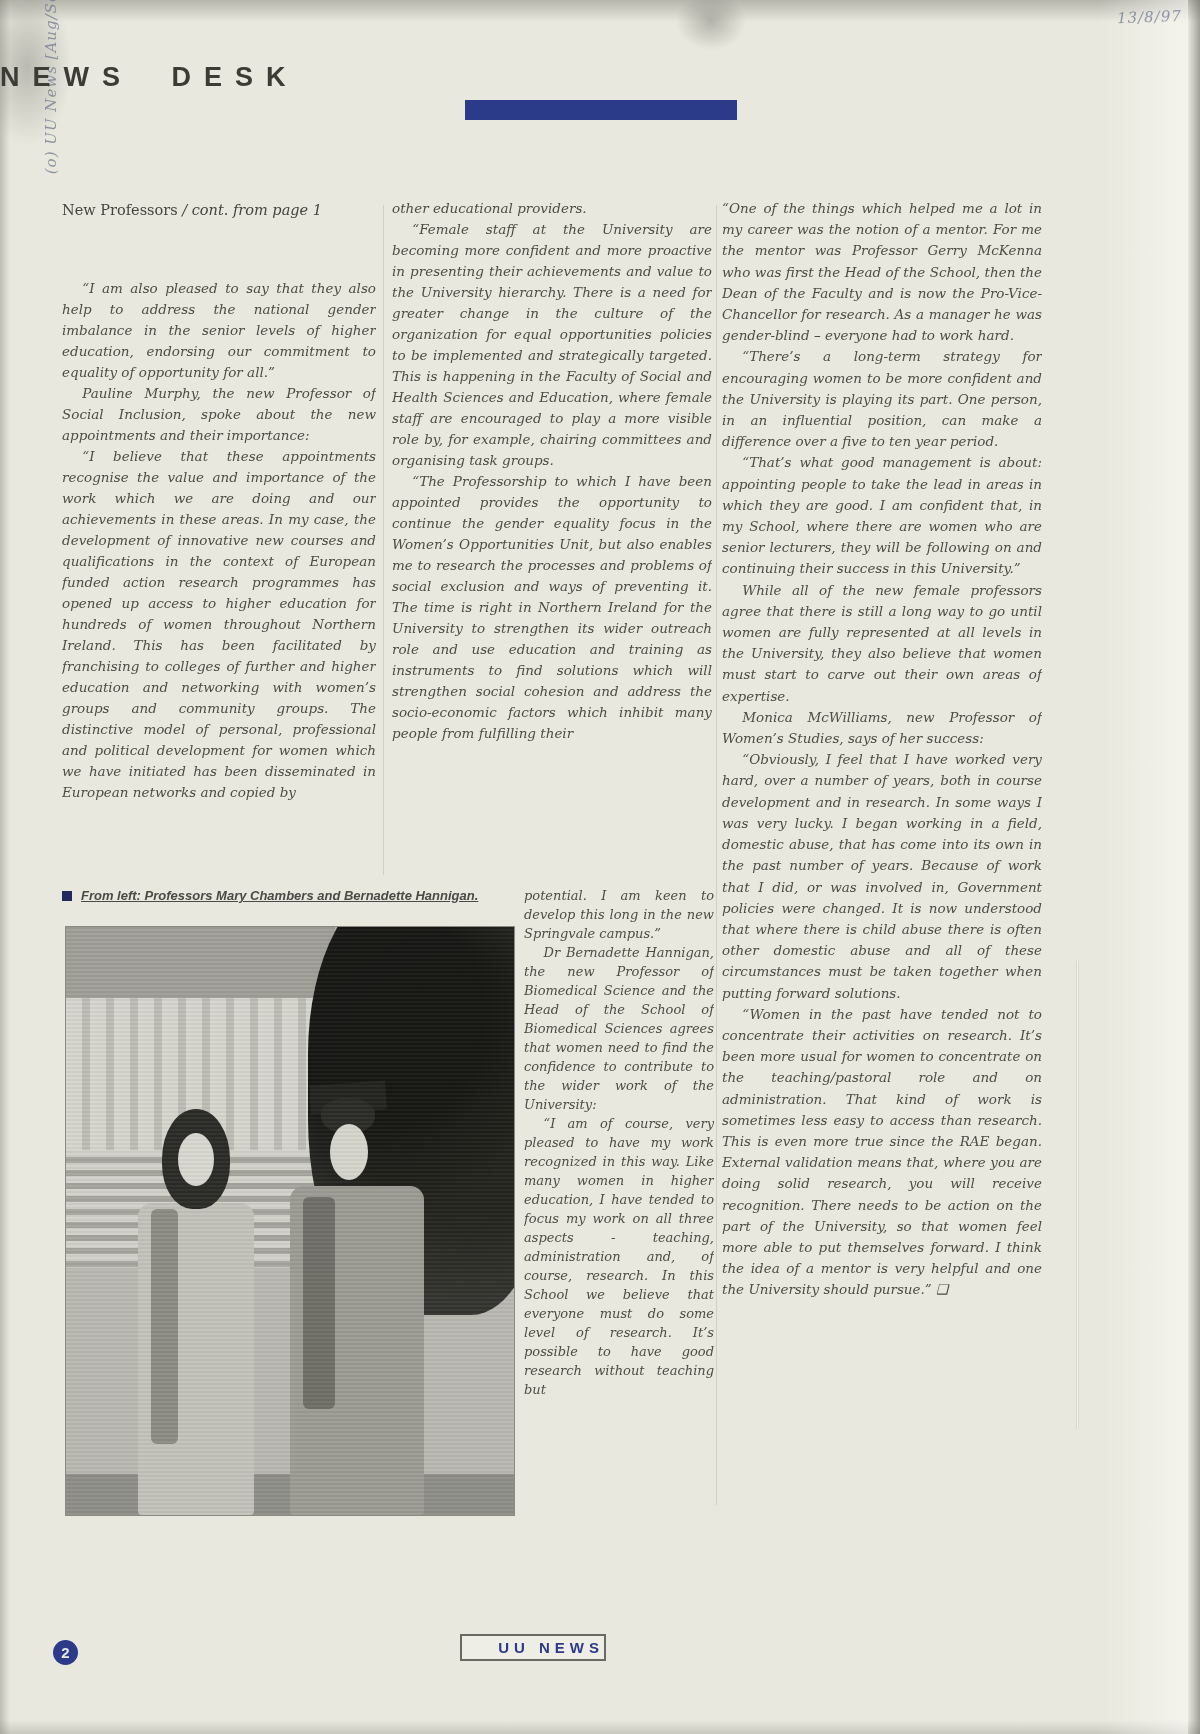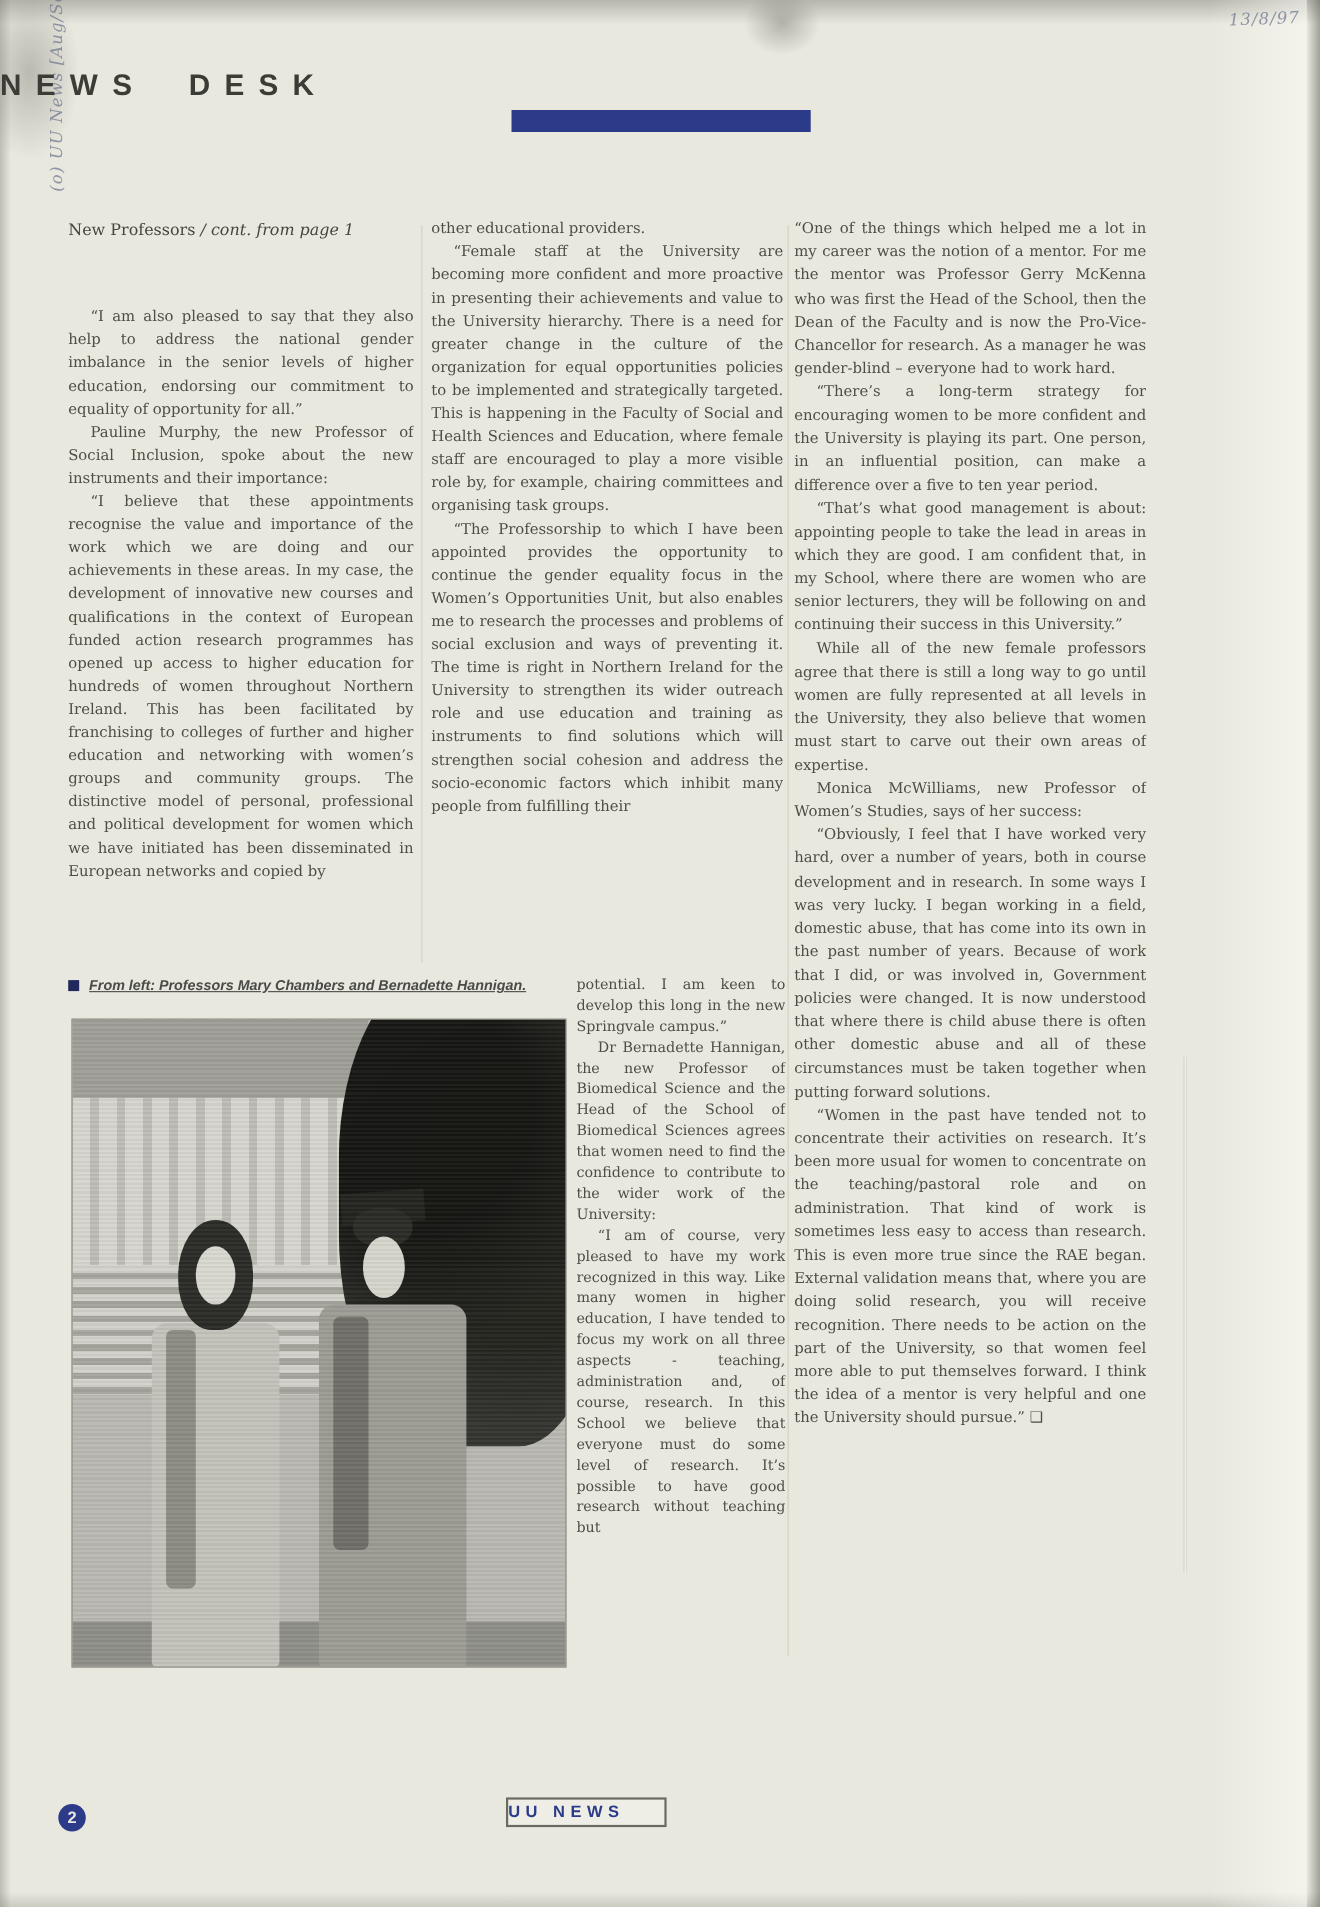--- a/index.html
+++ b/index.html
@@ -34,21 +34,21 @@
   .masthead{position:absolute;left:0;top:62px;width:100%;}
   .masthead .title{
     display:inline-block;font-family:"Liberation Sans",sans-serif;font-weight:bold;
     font-size:27px;letter-spacing:13px;color:#3c3c36;word-spacing:18px;}
   .masthead .bar{position:absolute;left:465px;top:38px;width:272px;height:20px;background:#2c3a8a;}
   
   .colrule{position:absolute;width:1px;background:rgba(130,130,122,.25);}
   .rule-1{left:383px;top:205px;height:670px;}
   .rule-2{left:716px;top:205px;height:1300px;}
   .col{position:absolute;overflow:hidden;text-align:justify;}
-  .col p{margin:0;}
+  .col p{margin:0;font-style:italic;}
   .para{text-indent:1.5em;}
   .cont .para:first-child{text-indent:0;}
   .col-1{left:62px;top:258px;width:314px;height:620px;font-size:13.5px;line-height:21px;margin-top:20px;}
   .col-2{left:392px;top:198px;width:320px;height:612px;font-size:13.5px;line-height:21px;}
   .col-2b{left:524px;top:886px;width:190px;height:628px;font-size:13px;line-height:19px;}
   .col-3{left:722px;top:198px;width:320px;height:1320px;font-size:13.5px;line-height:21.2px;}
   .story-head{position:absolute;left:62px;top:202px;width:330px;font-size:14.5px;color:#454540;}
   .story-head .bold{font-weight:normal;}
   .story-head .ital{font-style:italic;}
   
@@ -83,21 +83,21 @@
   .f2-face{left:59%;top:33.5%;width:8.5%;height:9.5%;border-radius:50%;background:#d5d5cc;}
   .f2-hood{left:53%;top:46%;width:7%;height:36%;background:#6f6f68;border-radius:6px;}
   .ph-grain{left:0;top:0;width:100%;height:100%;
     background:repeating-linear-gradient(0deg,rgba(255,255,255,.04) 0 2px,rgba(0,0,0,.04) 2px 4px);}
   
   .pageno{position:absolute;left:53px;top:1640px;width:25px;height:25px;border-radius:50%;
     background:#2c3a8a;color:#e9e8de;font-family:"Liberation Sans",sans-serif;
     font-weight:bold;font-size:15px;line-height:25px;text-align:center;}
   .footer-mast{position:absolute;left:460px;top:1634px;width:146px;height:27px;
     background:#efeee6;border:2px solid #6a6a62;box-sizing:border-box;
-    text-align:left;font-family:"Liberation Sans",sans-serif;font-weight:bold;
+    text-align:right;font-family:"Liberation Sans",sans-serif;font-weight:bold;
     font-size:15px;letter-spacing:5px;color:#2c3a8a;line-height:23px;}
 </style>
 </head>
 <body>
 
 <div class="page">
 
   <div class="edge-top"></div>
   <div class="edge-bottom"></div>
   <div class="edge-left"></div>
@@ -116,21 +116,21 @@
 
   <div class="story-head">
     <span class="bold">New Professors</span><span class="ital"> / cont. from page 1</span>
   </div>
 
   <div class="colrule rule-1"></div>
   <div class="colrule rule-2"></div>
 
   <div class="col col-1">
       <p class="para">“I am also pleased to say that they also help to address the national gender imbalance in the senior levels of higher education, endorsing our commitment to equality of opportunity for all.”</p>
-      <p class="para">Pauline Murphy, the new Professor of Social Inclusion, spoke about the new instruments and their importance:</p>
+      <p class="para">Pauline Murphy, the new Professor of Social Inclusion, spoke about the new appointments and their importance:</p>
       <p class="para">“I believe that these appointments recognise the value and importance of the work which we are doing and our achievements in these areas. In my case, the development of innovative new courses and qualifications in the context of European funded action research programmes has opened up access to higher education for hundreds of women throughout Northern Ireland. This has been facilitated by franchising to colleges of further and higher education and networking with women’s groups and community groups. The distinctive model of personal, professional and political development for women which we have initiated has been disseminated in European networks and copied by</p>
     </div>
   <div class="col col-2 cont">
       <p class="para">other educational providers.</p>
       <p class="para">“Female staff at the University are becoming more confident and more proactive in presenting their achievements and value to the University hierarchy. There is a need for greater change in the culture of the organization for equal opportunities policies to be implemented and strategically targeted. This is happening in the Faculty of Social and Health Sciences and Education, where female staff are encouraged to play a more visible role by, for example, chairing committees and organising task groups.</p>
       <p class="para">“The Professorship to which I have been appointed provides the opportunity to continue the gender equality focus in the Women’s Opportunities Unit, but also enables me to research the processes and problems of social exclusion and ways of preventing it. The time is right in Northern Ireland for the University to strengthen its wider outreach role and use education and training as instruments to find solutions which will strengthen social cohesion and address the socio-economic factors which inhibit many people from fulfilling their</p>
     </div>
   <div class="col col-2b cont">
       <p class="para">potential. I am keen to develop this long in the new Springvale campus.”</p>
       <p class="para">Dr Bernadette Hannigan, the new Professor of Biomedical Science and the Head of the School of Biomedical Sciences agrees that women need to find the confidence to contribute to the wider work of the University:</p>

